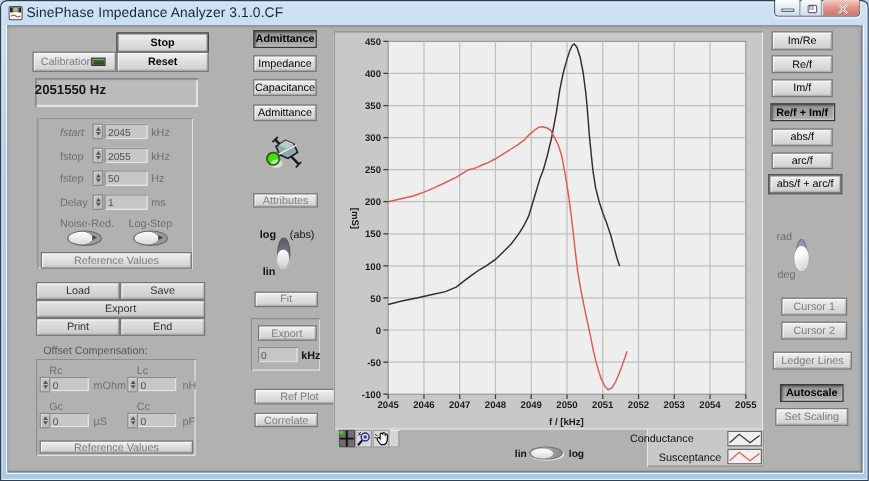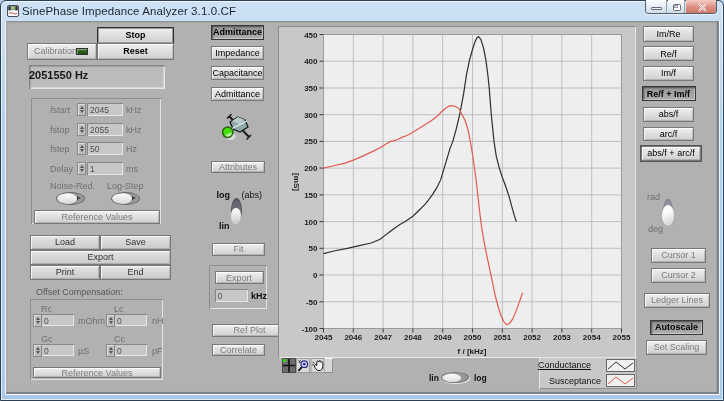--- a/index.html
+++ b/index.html
@@ -256,21 +256,21 @@
 <path d="M30.5 4 L32.5 5.2 M30 6.5 L32 7" stroke="#222" stroke-width="0.8"></path>
 </svg>
 <div class="lblb" style="left:423px;top:351.5px;font-weight:bold;font-size:8.5px">lin</div>
 <div class="abs" style="left:435px;top:351.0px;width:28px;height:11px;border-radius:50%;
 background:linear-gradient(90deg,#cfcfcf,#8a8a8a);border:1px solid #777;box-shadow:1px 1px 0 rgba(255,255,255,.7)"></div>
 <div class="abs" style="left:437px;top:352.5px;width:18px;height:8.5px;border-radius:50%;
 background:linear-gradient(#ffffff,#dcdcdc)"></div>
 <div class="lblb" style="left:468px;top:351.5px;font-weight:bold;font-size:8.5px">log</div>
 <div class="abs" style="left:532.5px;top:336.0px;width:98px;height:32px;background:#c8c8c8;
 box-shadow:inset 1px 1px 0 #e4e4e4,inset -1px -1px 0 #909090"></div>
-<div class="lblb" style="left:532px;top:339.0px;text-decoration:underline;">Conductance</div>
+<div class="lblb" style="left:519px;top:339.0px;">Conductance</div>
 <div class="lblb" style="left:543px;top:354.5px;">Susceptance</div>
 <svg class="abs" style="left:600px;top:338.0px" width="29" height="28" viewBox="0 0 29 28">
 <rect x="0.5" y="0.5" width="28" height="12" fill="#f0f0f0" stroke="#666"></rect>
 <path d="M2 10 L10 3 L19 10 L27 4" fill="none" stroke="#333" stroke-width="1"></path>
 <rect x="0.5" y="15.5" width="28" height="12" fill="#f0f0f0" stroke="#666"></rect>
 <path d="M2 25 L10 18 L19 25 L27 19" fill="none" stroke="#e05a52" stroke-width="1"></path>
 </svg>
 <div class="btn " style="left:637px;top:5.0px;width:51px;height:15.5px">Im/Re</div>
 <div class="btn " style="left:637px;top:25.0px;width:51px;height:15px">Re/f</div>
 <div class="btn " style="left:637px;top:45.0px;width:51px;height:14.5px">Im/f</div>

